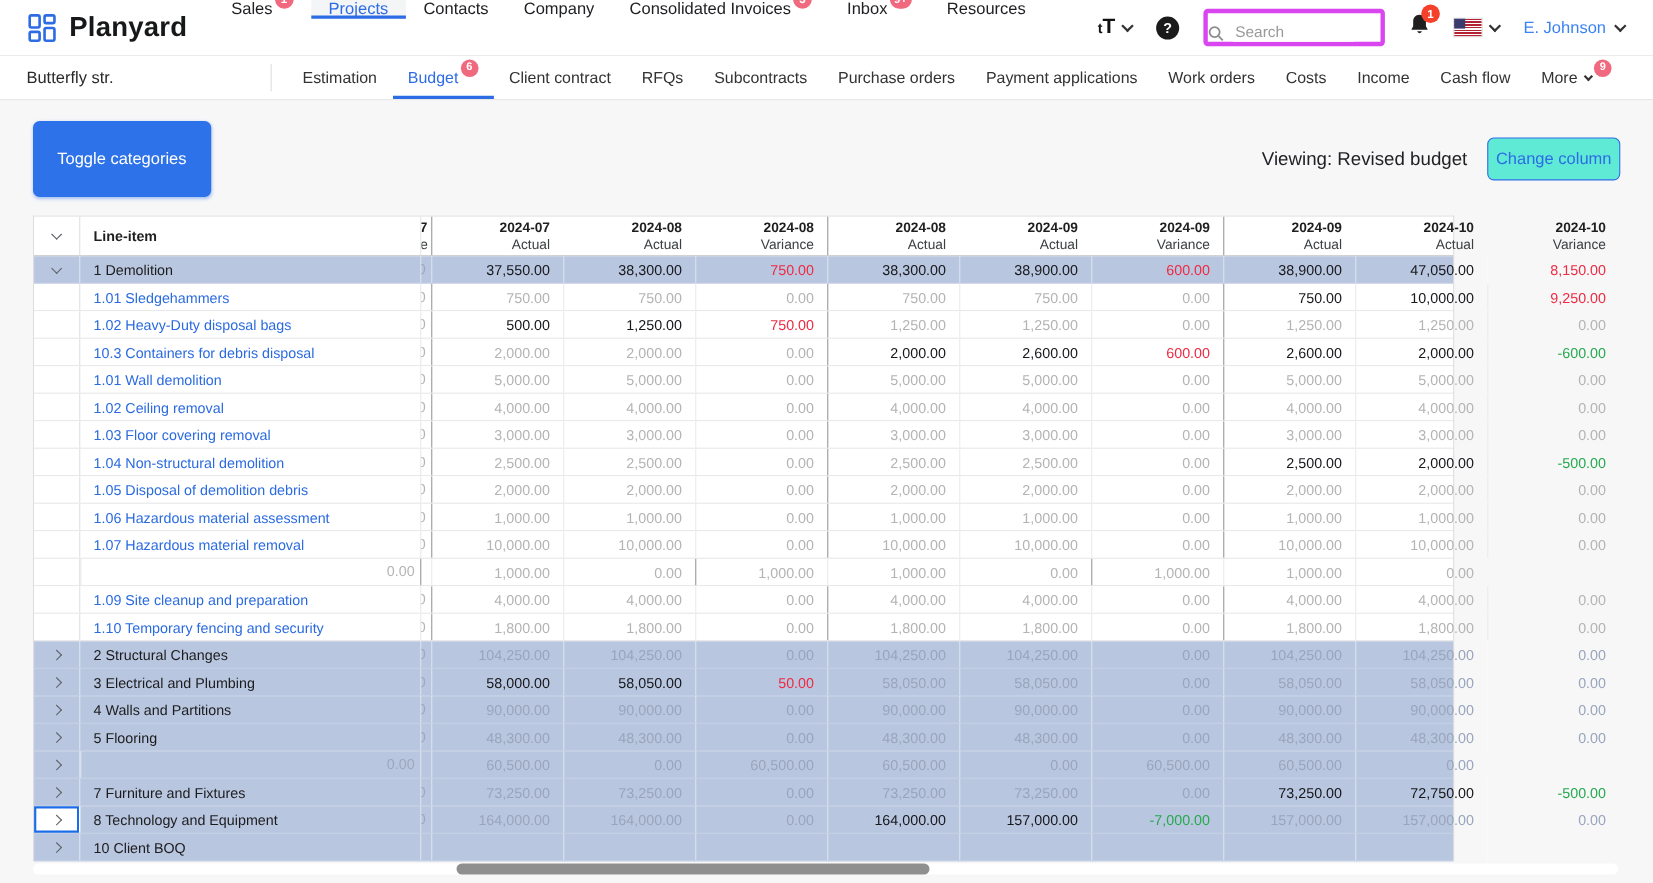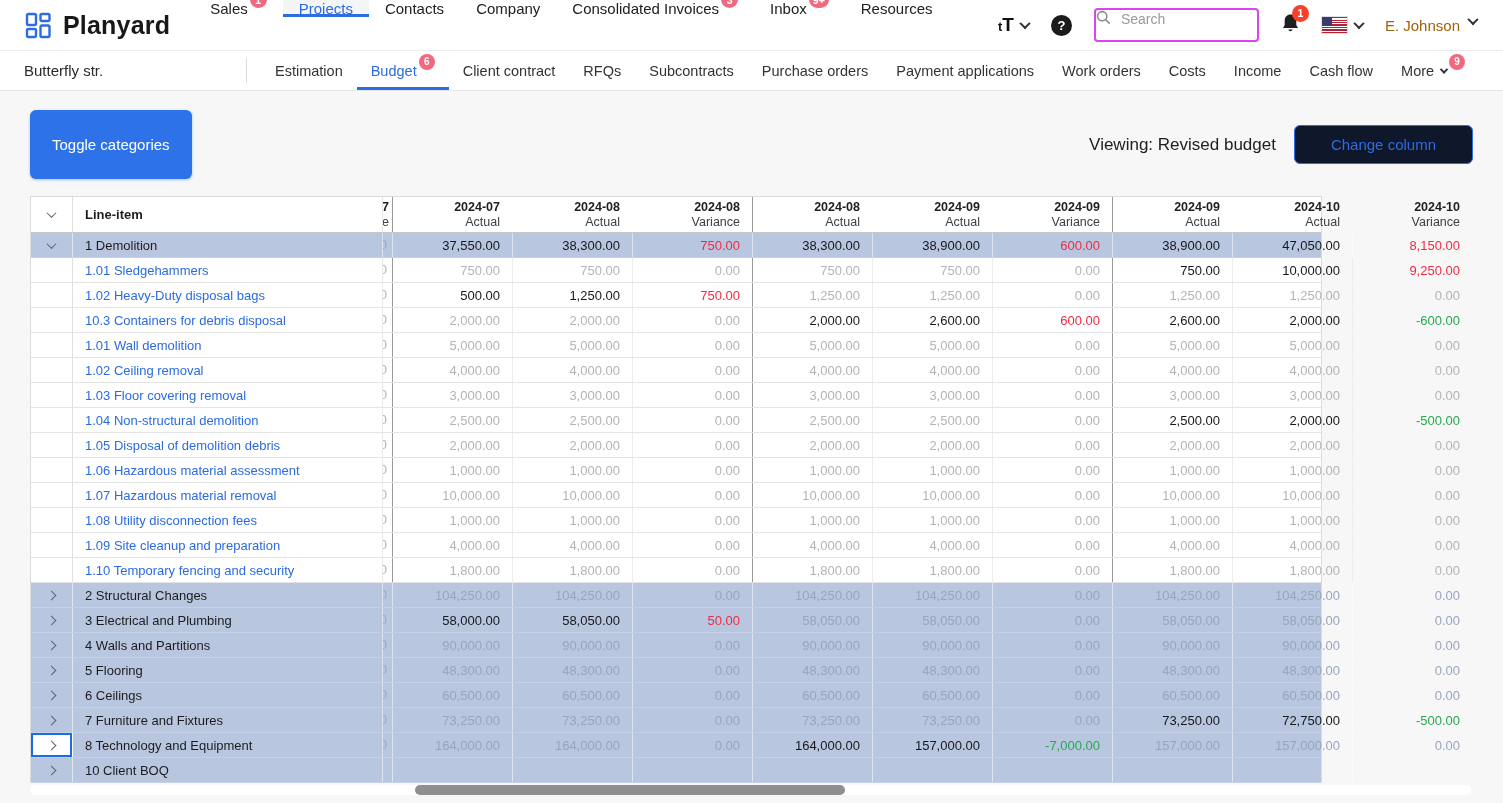--- a/index.html
+++ b/index.html
@@ -23,54 +23,54 @@
     font-size:10.5px; font-weight:700; padding:0 4px; margin-left:2px;
     transform:translateY(-9px); }
   .top-right { margin-left:auto; display:flex; align-items:center; gap:22px; padding-right:26px; }
   .textsize { display:flex; align-items:center; gap:7px; cursor:pointer; }
   .textsize .ts-chars { display:flex; align-items:baseline; font-weight:700; color:#111; }
   .ts-small { font-size:13px; } .ts-big { font-size:19px; }
   .chev { width:8px; height:8px; border-right:2px solid #333; border-bottom:2px solid #333;
     transform:rotate(45deg) translate(-1px,-1px); display:inline-block; }
   .help-circle { width:21px; height:21px; border-radius:50%; background:#1b1b1b; color:#fff;
     font-size:13px; font-weight:700; display:flex; align-items:center; justify-content:center; cursor:pointer; }
-  .search-box { display:flex; align-items:flex-start; width:165px; height:34px;
-    border:2px solid #d946ef; border-radius:4px; padding:0 0; gap:8px; background:#fff; }
+  .search-box { display:flex; align-items:flex-end; width:165px; height:34px;
+    border:4px solid #d946ef; border-radius:4px; padding:0 0; gap:8px; background:#fff; }
   .search-box input { border:none; outline:none; font-size:14px; width:110px;
     font-family:"Liberation Sans",sans-serif; color:#555; }
   .search-box input::placeholder { color:#9a9a9a; }
   .bell-wrap { position:relative; cursor:pointer; }
   .bell-badge { position:absolute; top:-8px; right:-9px; background:#f5402c; color:#fff;
     border-radius:9px; min-width:17px; height:17px; font-size:10.5px; font-weight:700;
     display:flex; align-items:center; justify-content:center; padding:0 4px; }
   .flag-wrap { display:flex; align-items:center; gap:8px; cursor:pointer; }
   .flag { width:25px; height:16px; position:relative; outline:1px solid #e0e0e0;
     background:repeating-linear-gradient(180deg,#b22234 0 1.25px,#fff 1.25px 2.5px); }
   .flag .canton { position:absolute; top:0; left:0; width:10px; height:8.5px; background:#3c3b6e; }
-  .user-wrap { display:flex; gap:9px; font-size:15px; color:#a16207; cursor:pointer; }
+  .user-wrap { display:flex; align-items:center; gap:9px; font-size:15px; color:#3b82f6; cursor:pointer; }
   
   .projectnav { height:40px; background:#fff; border-bottom:1px solid #e7e7e7;
     display:flex; align-items:stretch; padding-left:24px; }
   .project-name { display:flex; align-items:center; font-size:15px; color:#2a2a2a; width:222px; }
   .pn-divider { width:1px; background:#ddd; margin:7px 0; }
   .tabs { display:flex; align-items:stretch; margin-left:14px; }
   .tab { display:flex; align-items:center; padding:0 14px; font-size:14.5px; color:#333;
     cursor:pointer; white-space:nowrap; }
   .tab.active { color:#2d6ce5; box-shadow:inset 0 -3px 0 #2d6ce5; }
   .tab .pill-badge { min-width:16px; height:16px; font-size:10px; }
   .tab .chev { width:6px; height:6px; margin-left:7px; }
   
   .toolbar { display:flex; align-items:center; padding:19px 30px 17px; }
   .btn-primary { background:#2d72e8; color:#fff; border:none; border-radius:6px;
     padding:26px 22px; font-size:15px; font-weight:500; cursor:pointer;
     font-family:"Liberation Sans",sans-serif; box-shadow:0 1px 3px rgba(45,114,232,.4); }
   .toolbar-right { margin-left:auto; display:flex; align-items:center; gap:18px; }
   .viewing { font-size:17px; color:#202124; }
-  .btn-outline { background:#0f172a; color:#2d6ce5; border:1px solid #2d6ce5; border-radius:6px;
-    padding:10px 36px; font-size:15px; font-weight:500; cursor:pointer;
+  .btn-outline { background:#5eead4; color:#2d6ce5; border:1px solid #2d6ce5; border-radius:6px;
+    padding:10px 7px; font-size:15px; font-weight:500; cursor:pointer;
     font-family:"Liberation Sans",sans-serif; }
   
   .table-wrap { margin:0 30px; width:1292px; background:#fff;
     border:1px solid #dcdcdc; border-bottom:none; }
   .grid-header, .grid-row { display:grid; grid-template-columns:42px 309px 10px repeat(9,120px); }
   .grid-header { height:36px; border-bottom:1px solid #c8c8c8; background:#fff; }
   .hc { display:flex; flex-direction:column; justify-content:center; align-items:flex-end;
     padding:0 12px; font-size:12.5px; line-height:15px; }
   .hc .month { font-weight:700; color:#1f1f1f; }
   .hc .sub { color:#3c4043; }
@@ -437,21 +437,20 @@
         <div class="cell c-val v-m">0.00</div>
         <div class="cell c-val v-m gstart">10,000.00</div>
         <div class="cell c-val v-m">10,000.00</div>
         <div class="cell c-val v-m">0.00</div>
         <div class="cell c-val v-m gstart">10,000.00</div>
         <div class="cell c-val v-m">10,000.00</div>
         <div class="cell c-val v-m">0.00</div>
       </div>
       <div class="grid-row item">
         <div class="cell c-chev"></div>
-        <div class="cell c-name">1.08 Utility disconnection fees</div>
         <div class="c-cut">0.00</div>
         <div class="cell c-val v-m gstart">1,000.00</div>
         <div class="cell c-val v-m">1,000.00</div>
         <div class="cell c-val v-m">0.00</div>
         <div class="cell c-val v-m gstart">1,000.00</div>
         <div class="cell c-val v-m">1,000.00</div>
         <div class="cell c-val v-m">0.00</div>
         <div class="cell c-val v-m gstart">1,000.00</div>
         <div class="cell c-val v-m">1,000.00</div>
         <div class="cell c-val v-m">0.00</div>
@@ -545,21 +544,20 @@
         <div class="cell c-val v-m">48,300.00</div>
         <div class="cell c-val v-m">0.00</div>
         <div class="cell c-val v-m gstart">48,300.00</div>
         <div class="cell c-val v-m">48,300.00</div>
         <div class="cell c-val v-m">0.00</div>
       </div>
       <div class="grid-row cat">
         <div class="cell c-chev">
           <span class="arrow right"></span>
         </div>
-        <div class="cell c-name">6 Ceilings</div>
         <div class="c-cut">0.00</div>
         <div class="cell c-val v-m gstart">60,500.00</div>
         <div class="cell c-val v-m">60,500.00</div>
         <div class="cell c-val v-m">0.00</div>
         <div class="cell c-val v-m gstart">60,500.00</div>
         <div class="cell c-val v-m">60,500.00</div>
         <div class="cell c-val v-m">0.00</div>
         <div class="cell c-val v-m gstart">60,500.00</div>
         <div class="cell c-val v-m">60,500.00</div>
         <div class="cell c-val v-m">0.00</div>

